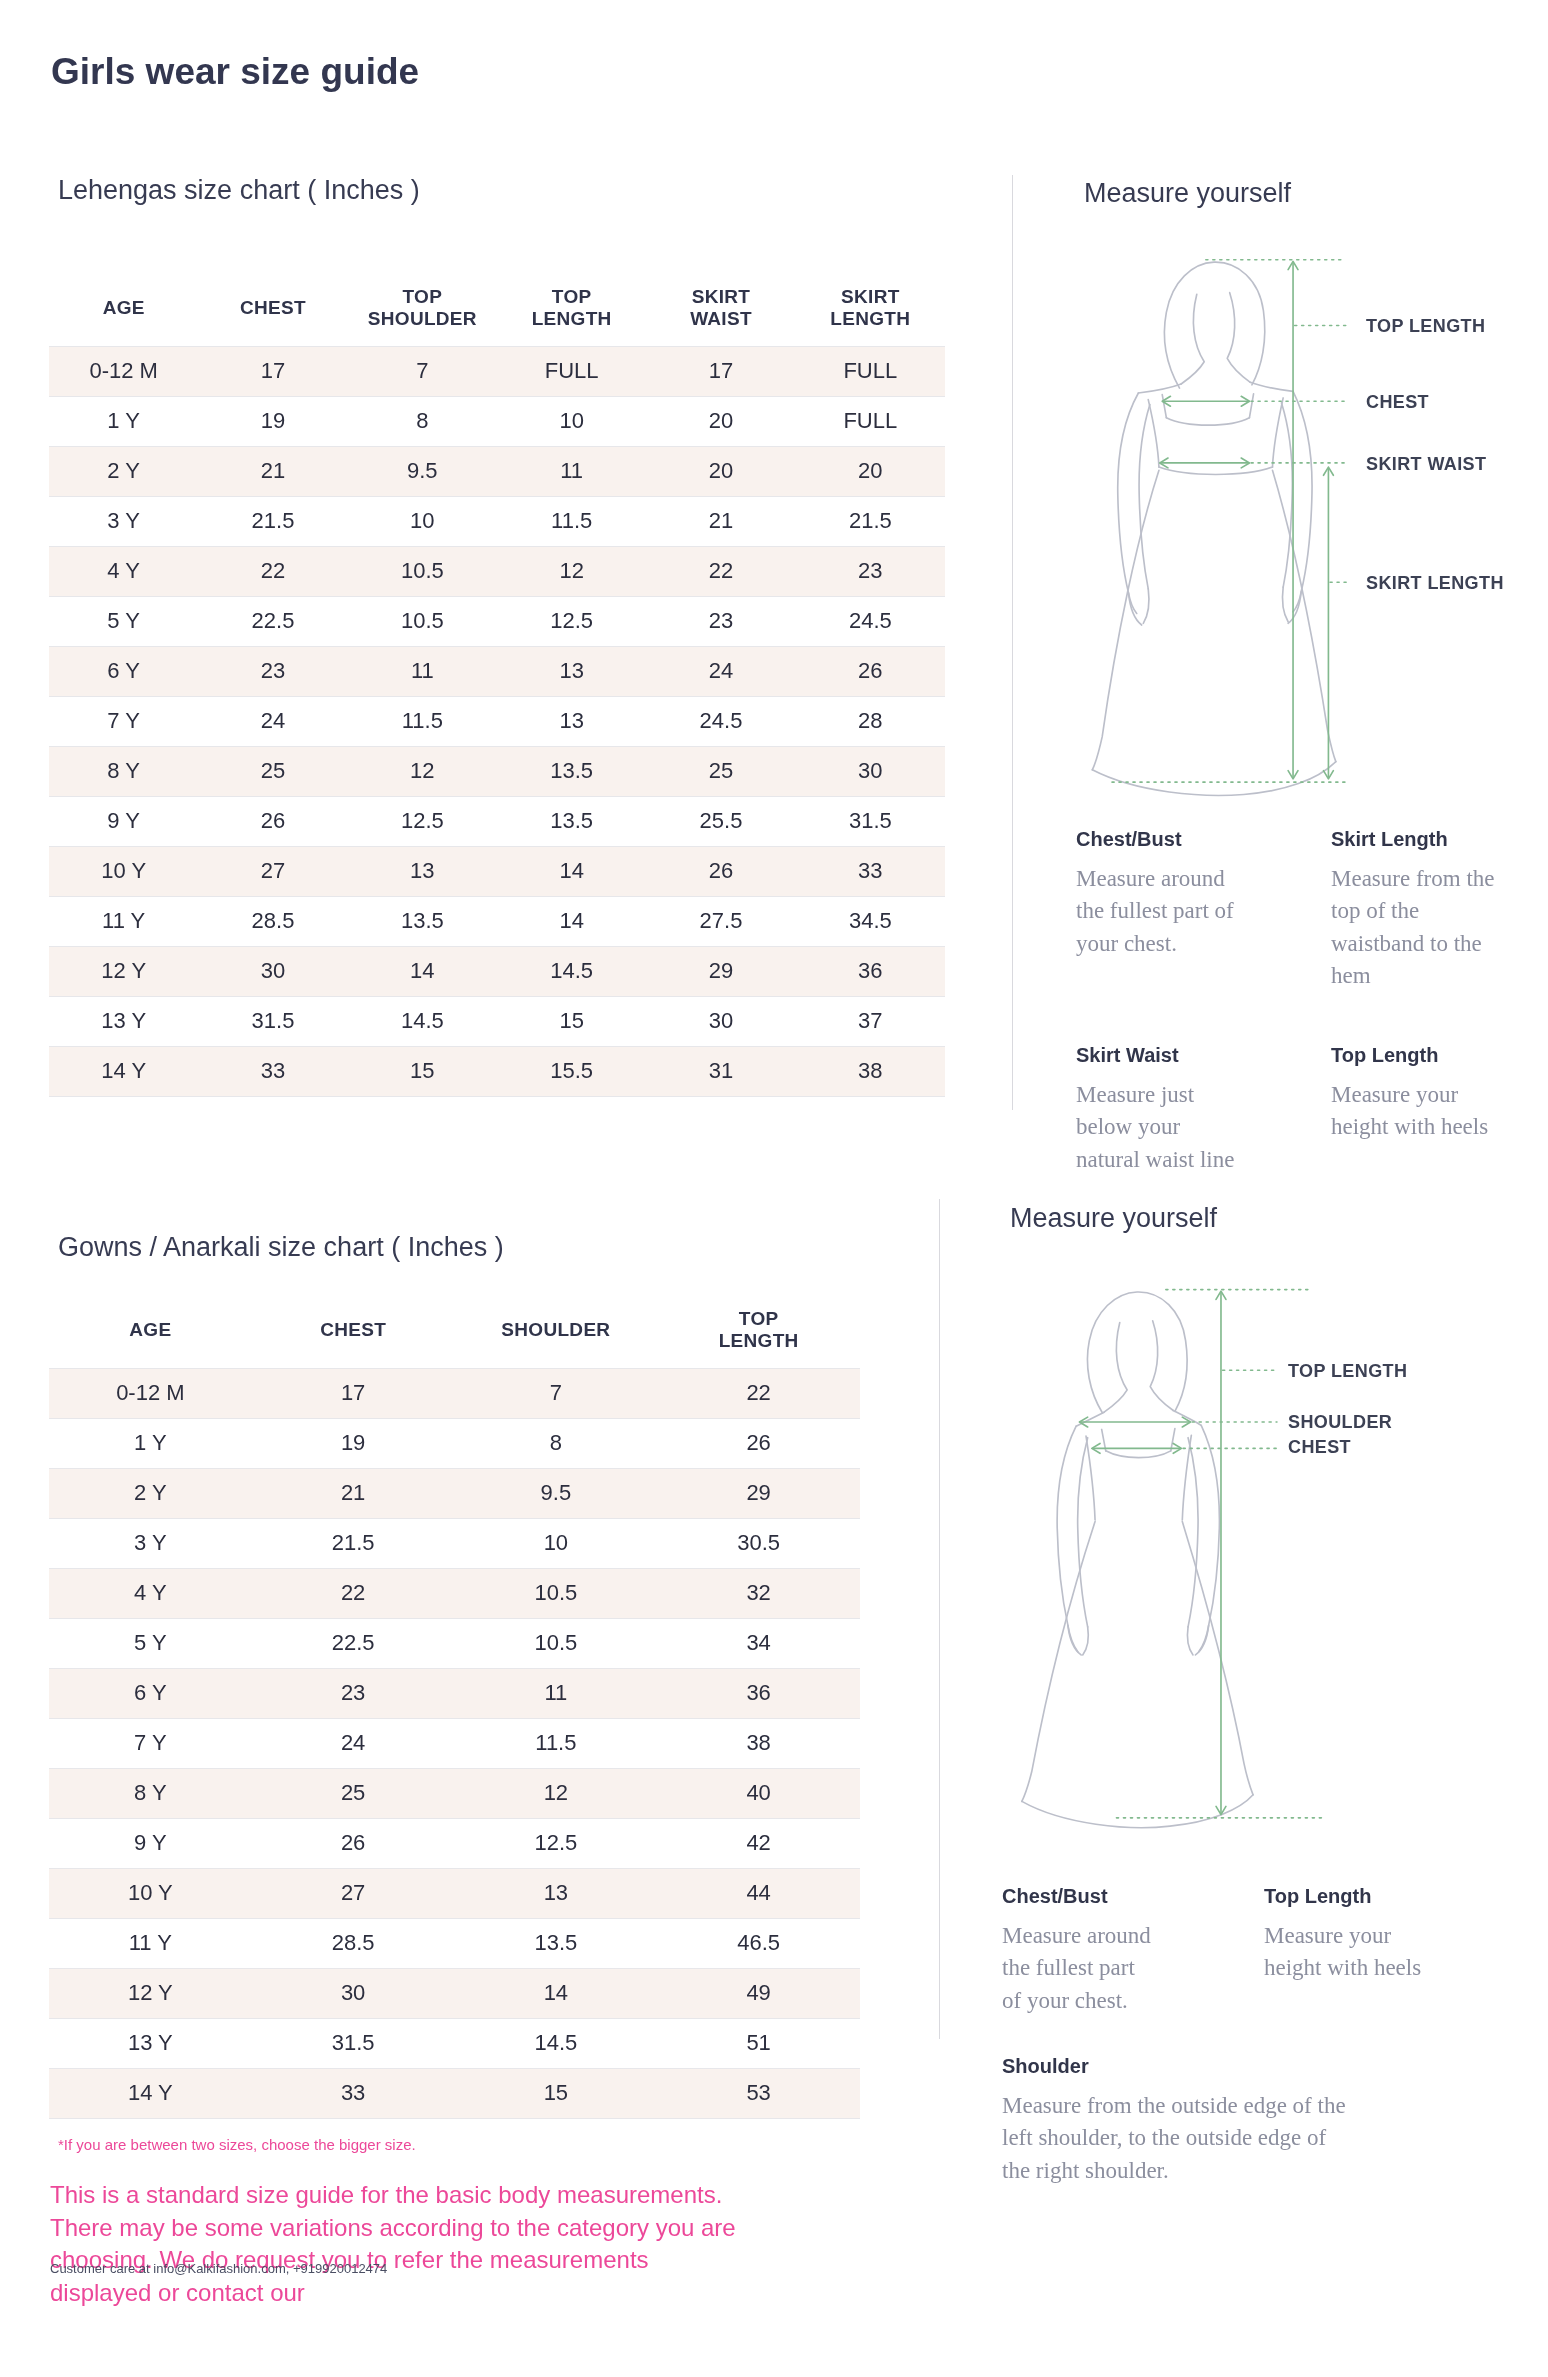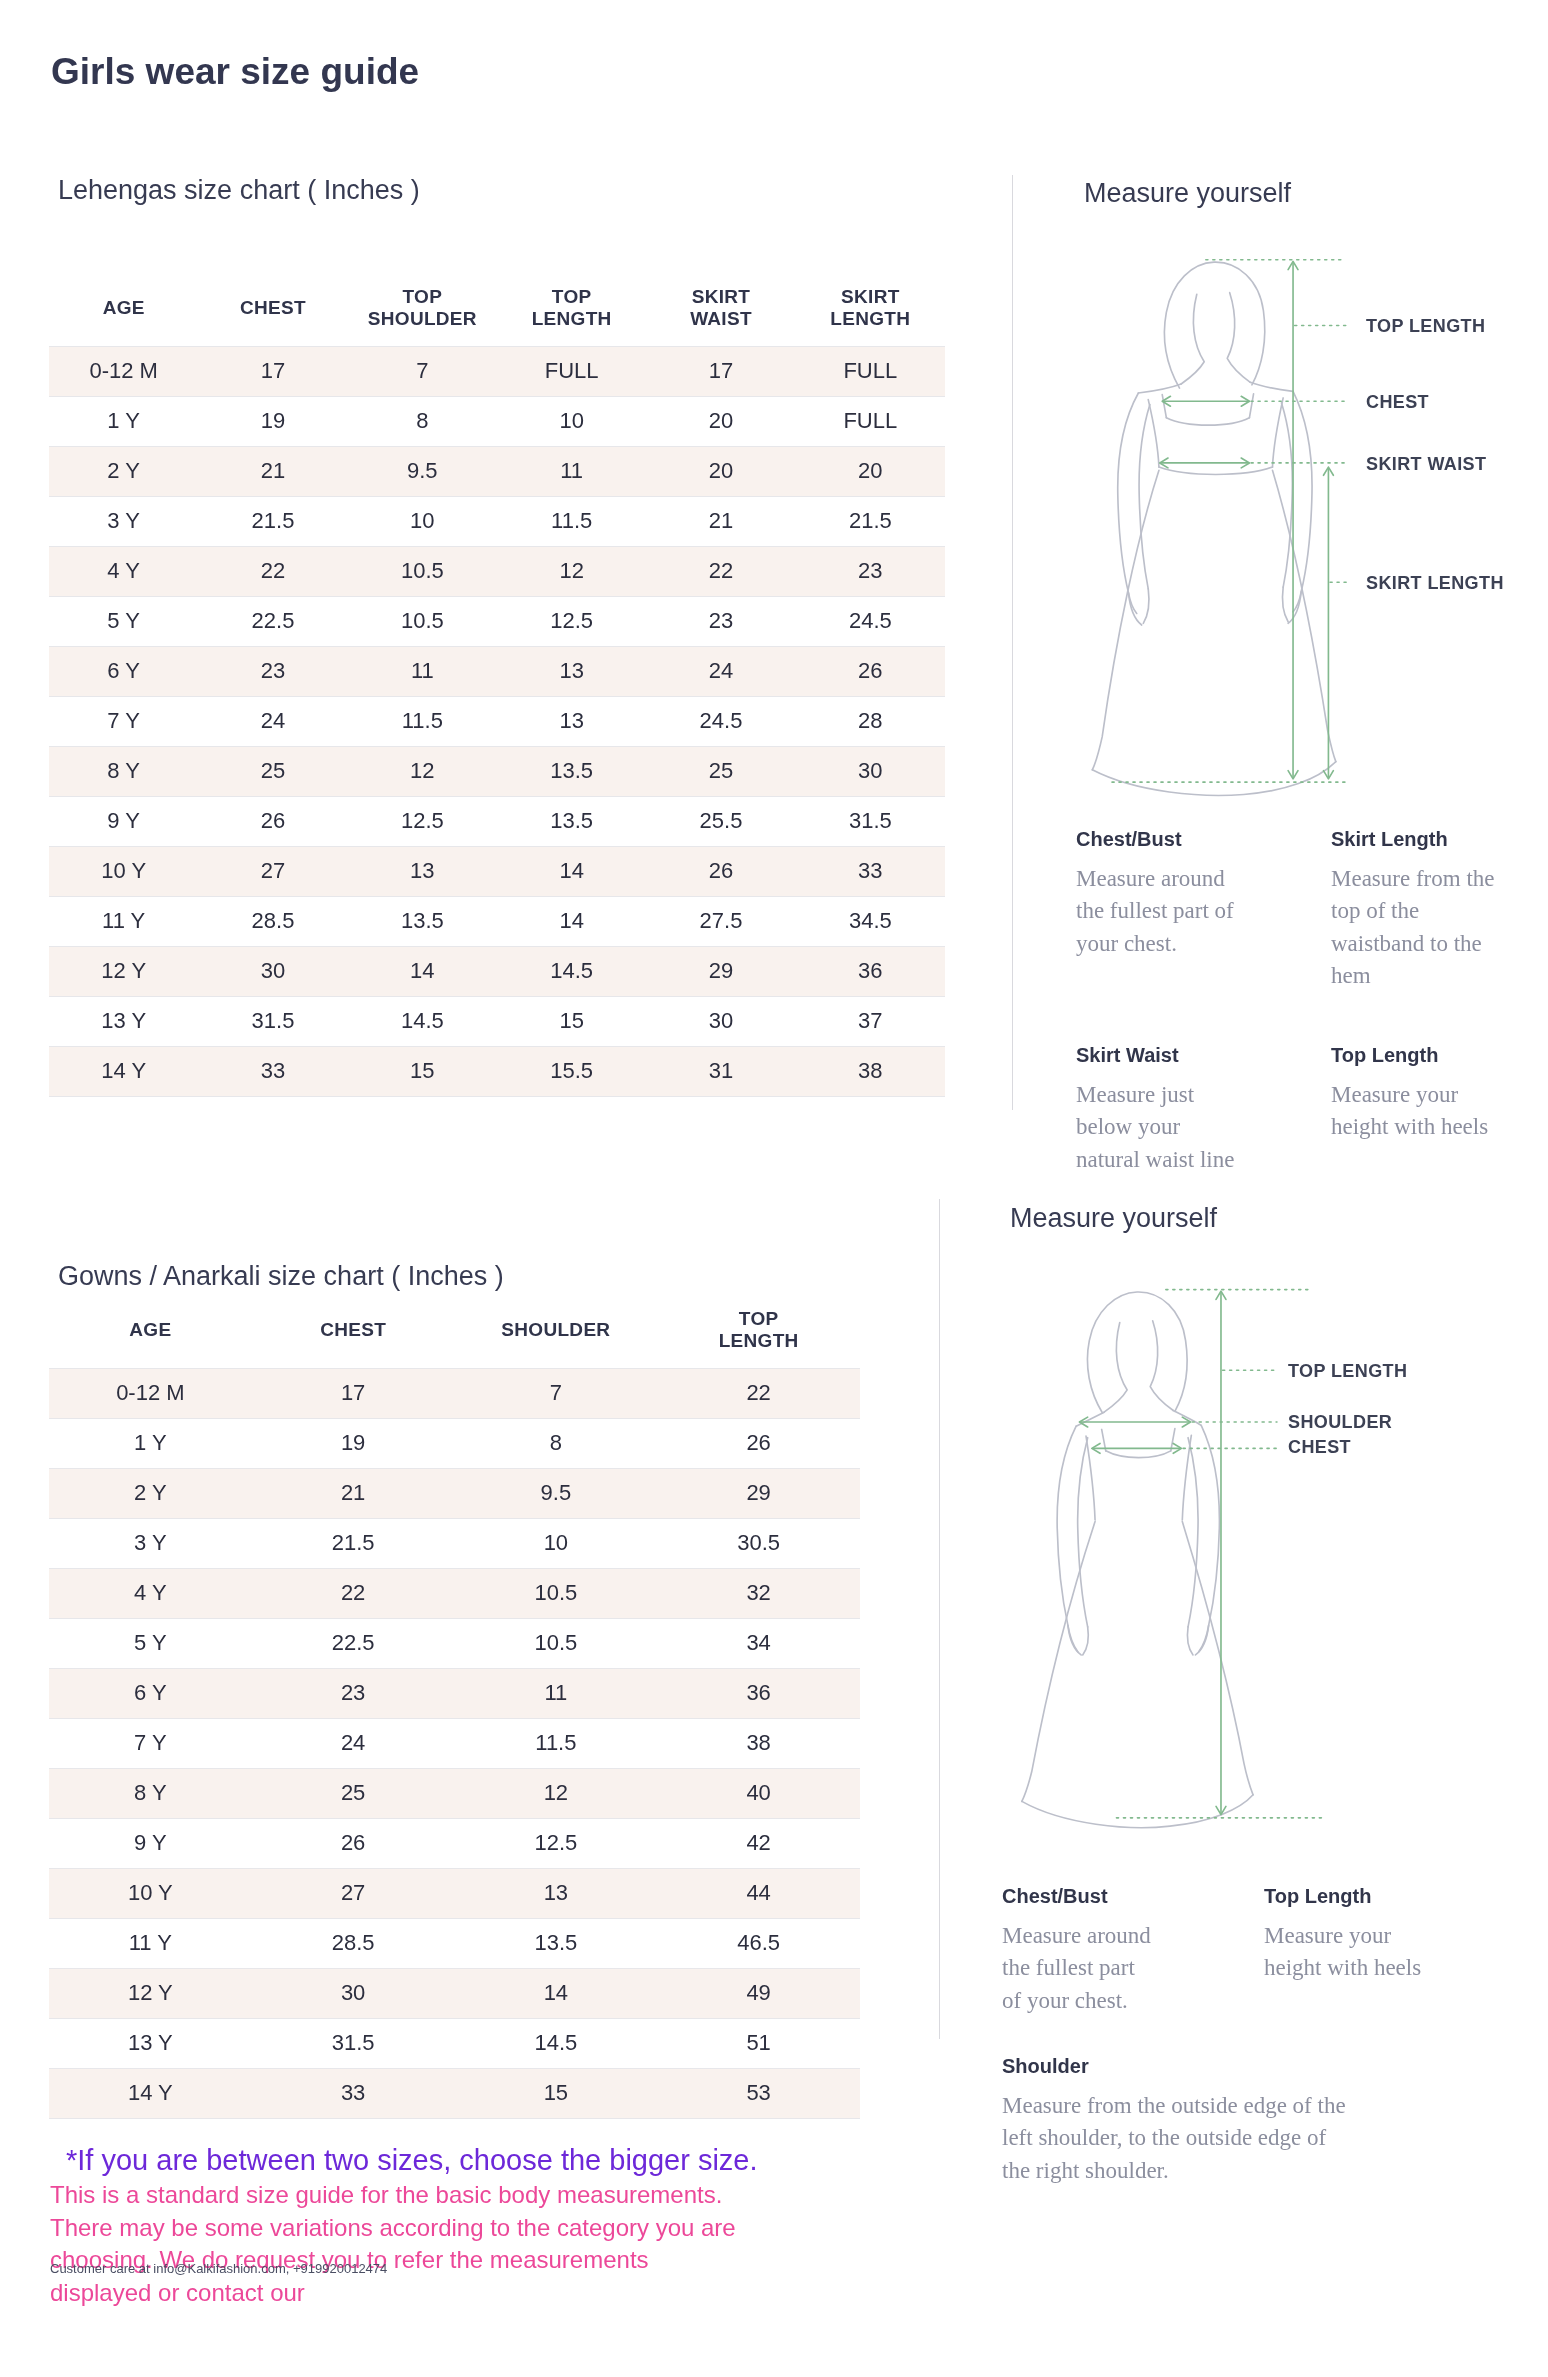--- a/index.html
+++ b/index.html
@@ -20,21 +20,21 @@
   table.size-table tbody tr:last-child{border-bottom:0.8px solid #e7e7ea;}
   table.size-table tbody tr:nth-child(odd){background:var(--stripe,#f9f2ee);}
   #lehengas-table{left:49px;top:270px;width:896px;}
   #gowns-table{left:49px;top:1292px;width:811px;}
 
   .v-divider{position:absolute;width:0.8px;background:#d9d9de;}
   #divider-1{left:1012px;top:175px;height:935px;}
   #divider-2{left:939px;top:1199px;height:840px;}
 
   #lehengas-heading{left:50px;top:167px;}
-  #gowns-heading{left:50px;top:1253px;text-align:center;}
+  #gowns-heading{left:50px;top:1224px;text-align:center;}
   #measure1-heading{left:1076px;top:170px;}
   #measure2-heading{left:1002px;top:1195px;}
 
   .fig{position:absolute;}
   #fig1{left:1038px;top:243px;}
   #fig2{left:956px;top:1273px;}
   .fig path{fill:none;stroke-linecap:round;stroke-linejoin:round;}
   .body-line{stroke:#bcbfca;stroke-width:2;}
   .green{stroke:var(--accent-green,#82b98e);stroke-width:2;}
   .dot{stroke-dasharray:2.5 6;}
@@ -48,21 +48,21 @@
   #m2-label-shoulder{left:1288px;top:1412px;}
   #m2-label-chest{left:1288px;top:1437px;}
 
   .info-grid{position:absolute;display:grid;}
   #info-grid-1{left:1076px;top:828px;grid-template-columns:169px 177px;column-gap:86px;row-gap:51px;}
   #info-grid-2{left:1002px;top:1885px;grid-template-columns:157px 181px;column-gap:105px;}
   .info-block h3{margin:0 0 11.5px 0;font-size:20px;font-weight:600;color:#31354a;}
   .info-block p{margin:0;font-size:23px;line-height:1.42;color:#8b8e9e;font-weight:400;font-family:Liberation Serif, serif;}
   #shoulder-block{position:absolute;left:1002px;top:2055px;width:354px;}
 
-  .footnote-1{position:absolute;left:50px;top:2128px;margin:16px;font-size:29px;color:#6d28d9;}
+  .footnote-1{position:absolute;left:50px;top:2128px;margin:8px;font-size:15px;color:#ec4899;}
   .footnote-para{position:absolute;left:50px;top:2179px;width:704px;margin:0;font-size:24px;
     line-height:1.36;color:#ec4899;}
   .footnote-contact{position:absolute;left:50px;top:2260px;width:704px;margin:0;font-size:13px;
     line-height:1.36;color:#4a4e63;}
 </style>
 </head>
 <body>
 
 <main class="page">
 

